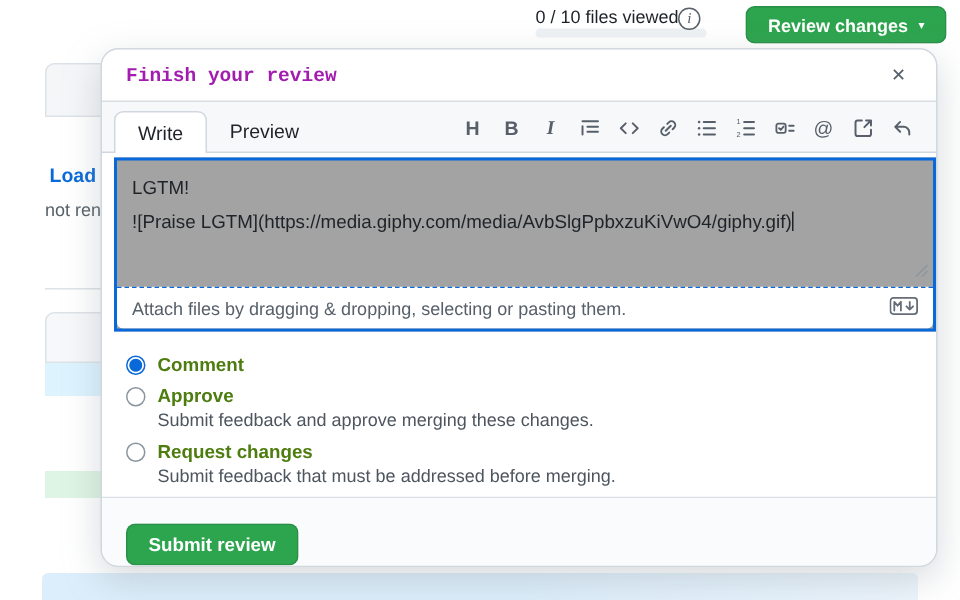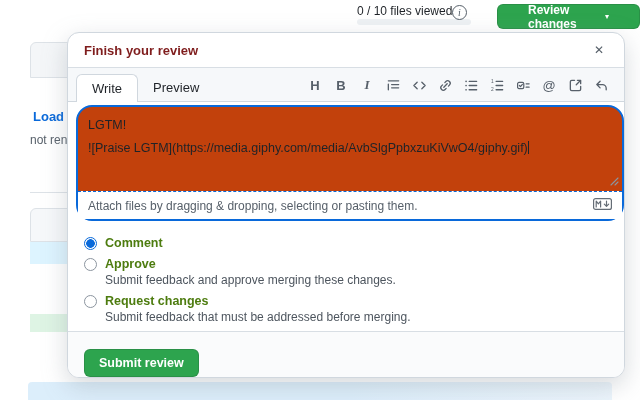--- a/index.html
+++ b/index.html
@@ -24,45 +24,45 @@
 
   
   .topbar { position:absolute; left:0; top:0; width:640px; height:30px; background:#fff; z-index:2; }
   .files-viewed { position:absolute; left:357px; top:4px; font-size:12px; color:#1f2328; }
   .progress-track { position:absolute; left:357px; top:19px; width:114px; height:6px; border-radius:4px; background:#eef1f4; overflow:hidden; }
   .progress-fill { height:100%; background:#2da44e; width:0%; }
   .info-icon { position:absolute; left:452px; top:5px; width:15px; height:15px; border:1px solid #57606a; border-radius:50%;
     display:flex; align-items:center; justify-content:center; font-family:"Liberation Serif","DejaVu Serif",serif;
     font-size:10px; font-style:italic; color:#57606a; }
   .review-btn { position:absolute; left:497px; top:4px; height:25px; display:inline-flex; align-items:center; gap:7px;
-    padding:0 30px; background:#2da44e; border:1px solid rgba(27,31,36,0.15); border-radius:6px;
+    padding:0 14px; background:#2da44e; border:1px solid rgba(27,31,36,0.15); border-radius:6px;
     color:#fff; font-size:12px; font-weight:bold; cursor:pointer; }
   .review-btn .caret { font-size:8px; line-height:1; }
 
   
   .dialog { position:absolute; left:67px; top:32px; width:558px; height:346px; z-index:5;
     background:#fff; border:1px solid #d0d7de; border-radius:12px;
     box-shadow:0 8px 24px rgba(140,149,159,0.35); display:flex; flex-direction:column; overflow:hidden; }
   .dlg-header { display:flex; align-items:center; justify-content:space-between;
     padding:8px 16px; border-bottom:1px solid #d8dee4; flex:none; }
-  .dlg-title { font-size:13px; font-weight:bold; color:#7f1d1d; }
+  .dlg-title { font-size:13px; font-weight:bold; color:#a21caf;font-family:Liberation Mono, monospace; }
   .dlg-close { font-size:12px; color:#57606a; cursor:pointer; padding:2px 4px; }
 
   .tabnav { background:#f6f8fa; border-bottom:1px solid #d0d7de; display:flex; align-items:flex-end;
     padding:6px 8px 0 8px; height:34px; flex:none; }
   .tab { font-size:13px; color:#1f2328; padding:6px 15px; border-radius:6px 6px 0 0; cursor:pointer; }
   .tab.active { background:#fff; border:1px solid #d0d7de; border-bottom:none; margin-bottom:-1px; }
   .md-toolbar { margin-left:auto; display:flex; align-items:center; gap:4px; padding:0 4px 5px 0; }
   .tb { width:22px; height:22px; display:flex; align-items:center; justify-content:center;
     color:#57606a; font-size:13px; cursor:pointer; }
   .tb.bold { font-weight:bold; }
   .tb.italic { font-family:"Liberation Serif","DejaVu Serif",serif; font-style:italic; font-weight:bold; }
   .tb svg { display:block; }
 
-  .editor-wrap { margin:3px 0 8px 8px; border:2px solid #0969da; border-radius:16px; position:relative; flex:none; background:#c2410c; }
+  .editor-wrap { margin:3px 0 8px 8px; border:2px solid #0969da; border-radius:0; position:relative; flex:none; background:#a3a3a3; }
   .editor { height:84px; padding:7px 10px; font-size:12.5px; line-height:23px; color:#1f2328;
     white-space:pre; overflow:hidden; cursor:text; border-radius:4px 4px 0 0; }
   .caret-bar { display:inline-block; width:1px; height:13px; background:#1f2328; vertical-align:-2px; }
   .resize-grip { position:absolute; right:3px; bottom:29px; }
   .attach-bar { border-top:1px dashed #0969da; padding:6px 10px; display:flex; align-items:center;
     justify-content:space-between; font-size:12px; color:#57606a; background:#fff; border-radius:0 0 4px 4px; cursor:pointer; }
 
   .options { padding:7px 16px 0 16px; flex:none; }
   .option { display:flex; gap:8px; margin-bottom:6px; cursor:pointer; }
   .radio { width:13px; height:13px; border-radius:50%; border:1px solid #8c959f; background:#fff; flex:none; margin-top:1px; }

